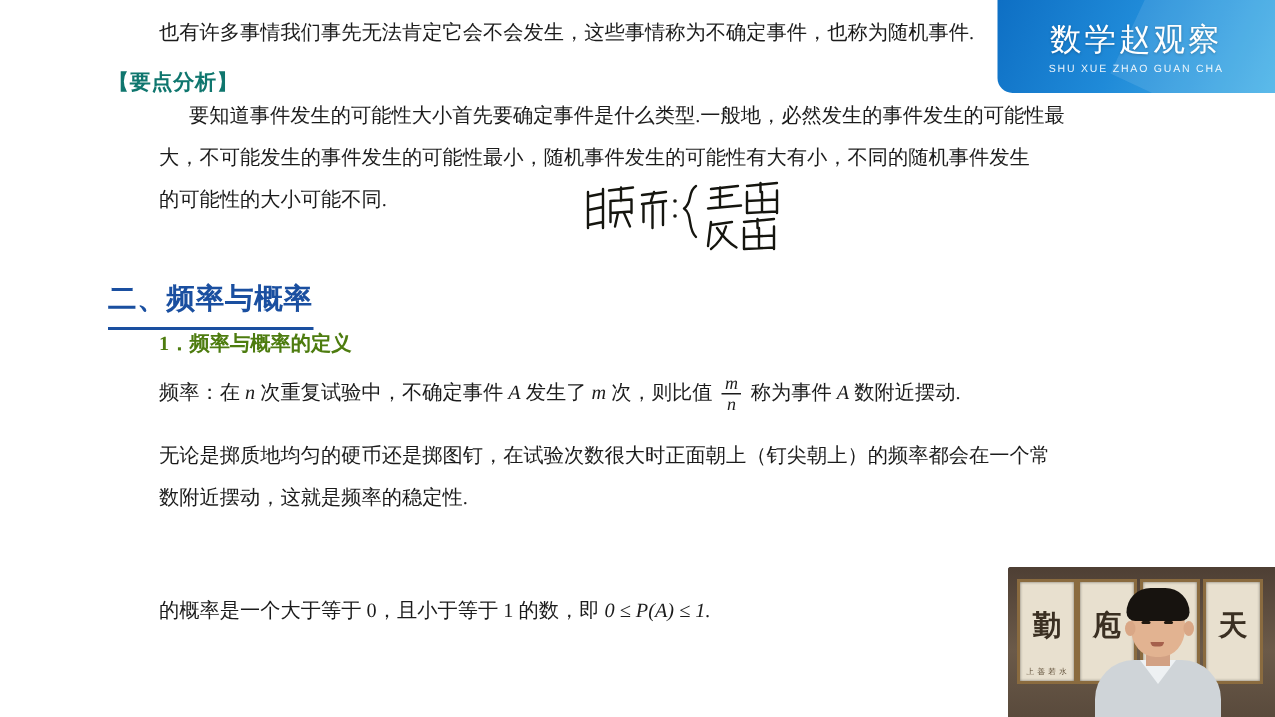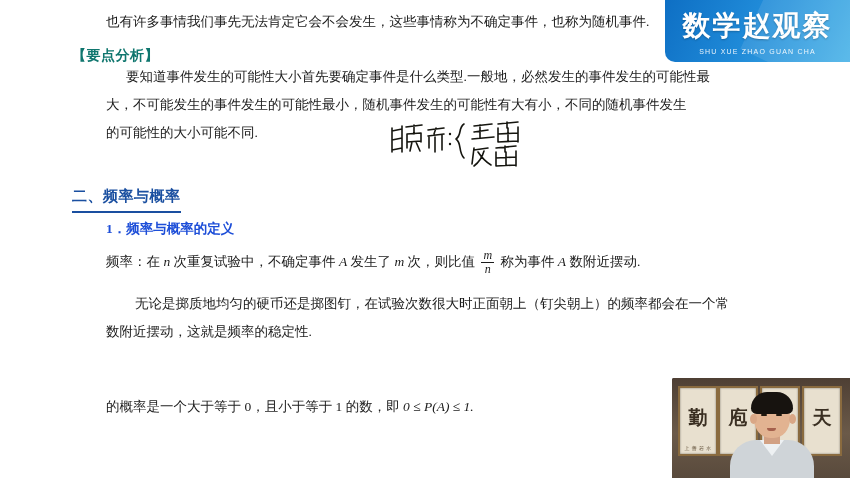--- a/index.html
+++ b/index.html
@@ -52,32 +52,32 @@
     color: #0f766e;
     font-weight: bold;
     font-size: 14px;
     letter-spacing: 0.5px;
   }
   .sec-heading {
     left: 72px;
     top: 183px;
     color: #1a4fa0;
     font-weight: bold;
-    font-size: 15px;
+    font-size: 19px;
     letter-spacing: 0.5px;
   }
   .sec-heading .underline {
     display: inline-block;
     border-bottom: 2px solid #1a4fa0;
     padding-bottom: 2px;
   }
   .sub-heading {
     left: 106px;
     top: 217px;
-    color: #1d4ed8;
+    color: #4d7c0f;
     font-weight: bold;
     font-size: 13.5px;
   }
   
   .frac {
     display: inline-block;
     vertical-align: -0.55em;
     text-align: center;
     font-size: 12px;
     line-height: 1.05;
@@ -123,22 +123,22 @@
     position: absolute;
     right: -30px;
     top: -40px;
     width: 120px;
     height: 120px;
     background: rgba(255,255,255,0.10);
     transform: rotate(25deg);
   }
   .logo-main {
     color: #ffffff;
-    font-size: 28px;
-    font-weight: bold;
+    font-size: 21px;
+    font-weight: normal;
     letter-spacing: 2px;
     font-family: "Liberation Serif", serif;
     text-shadow: 0 1px 2px rgba(0,0,0,0.25);
     z-index: 2;
   }
   .logo-sub {
     color: rgba(255,255,255,0.9);
     font-size: 7px;
     letter-spacing: 1.2px;
     font-family: "Liberation Sans", sans-serif;
@@ -288,21 +288,21 @@
     <div class="line ind" style="top:121px;">的可能性的大小可能不同.</div>
 
     <div class="line sec-heading"><span class="underline">二、频率与概率</span></div>
 
     <div class="line sub-heading">1．频率与概率的定义</div>
 
     <div class="line ind" style="top:249px;">
       <span>频率：在 </span><span class="mathi">n</span><span> 次重复试验中，不确定事件 </span><span class="mathi">A</span><span> 发生了 </span><span class="mathi">m</span><span> 次，则比值 </span><span class="frac"><span class="num">m</span><span class="den">n</span></span><span> 称为事件 </span><span class="mathi">A</span><span> 数附近摆动.</span>
     </div>
 
-    <div class="line ind" style="top:292px;margin-left:29px;">无论是掷质地均匀的硬币还是掷图钉，在试验次数很大时正面朝上（钉尖朝上）的频率都会在一个常</div>
+    <div class="line ind" style="top:292px;">无论是掷质地均匀的硬币还是掷图钉，在试验次数很大时正面朝上（钉尖朝上）的频率都会在一个常</div>
     <div class="line ind" style="top:320px;text-align:center;">数附近摆动，这就是频率的稳定性.</div>
 
 
     <div class="line ind" style="top:395px;">
       <span>的概率是一个大于等于 0，且小于等于 1 的数，即</span>&nbsp;<span class="mathi">0 ≤ P(A) ≤ 1.</span>
     </div>
   </div>
 
   <div class="handwrite">
     <svg width="160" height="60" viewBox="0 0 160 60" xmlns="http://www.w3.org/2000/svg">

